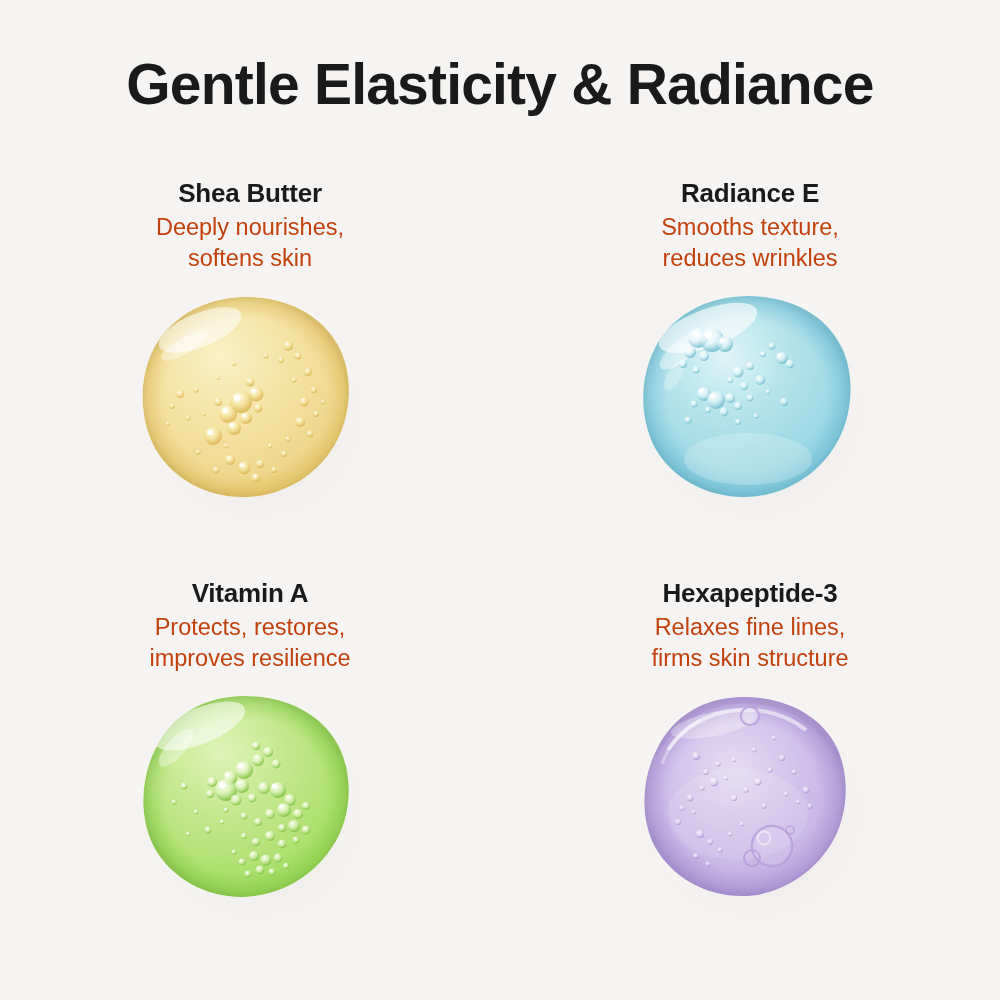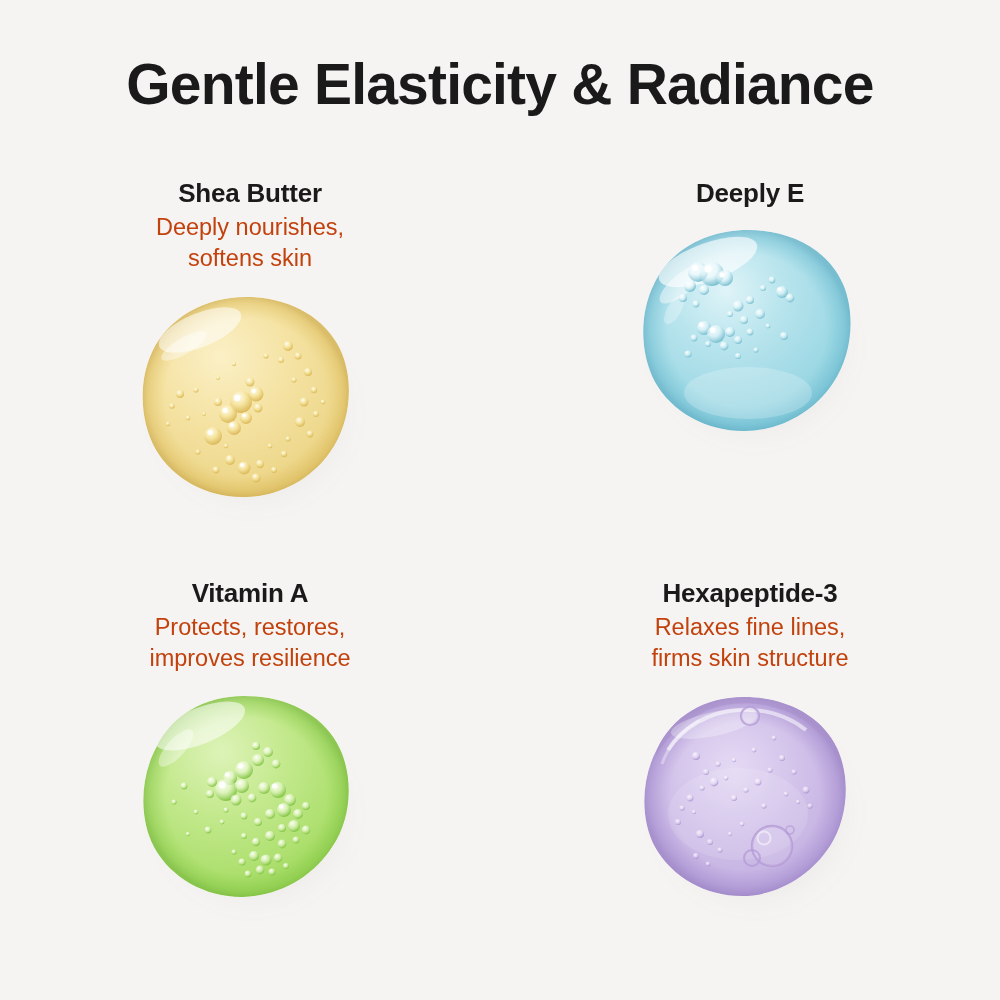--- a/index.html
+++ b/index.html
@@ -207,21 +207,23 @@
               <circle cx="128" cy="62" r="2.6" fill="url(#bubY)"></circle>
               <circle cx="96" cy="70" r="2.2" fill="url(#bubY)"></circle>
               <circle cx="80" cy="84" r="2" fill="url(#bubY)"></circle>
             </g>
           </svg>
         </div>
       </div>
     </div>
 
     <div class="card">
-      <div class="card-title">Deeply E</div>
+      <div class="card-title">Radiance E</div>
+      <div class="card-desc">Smooths texture,
+reduces wrinkles</div>
       <div class="blob-wrap">
         <div class="blob-shadow"></div>
         <div class="blob">
           <svg width="216" height="212" viewBox="0 0 216 212">
             <defs>
               <radialGradient id="gB" cx="40%" cy="30%" r="80%">
                 <stop offset="0%" stop-color="#dff4f8"></stop>
                 <stop offset="35%" stop-color="#b8e4ed"></stop>
                 <stop offset="72%" stop-color="#9cd8e4"></stop>
                 <stop offset="100%" stop-color="#7cc6d8"></stop>

